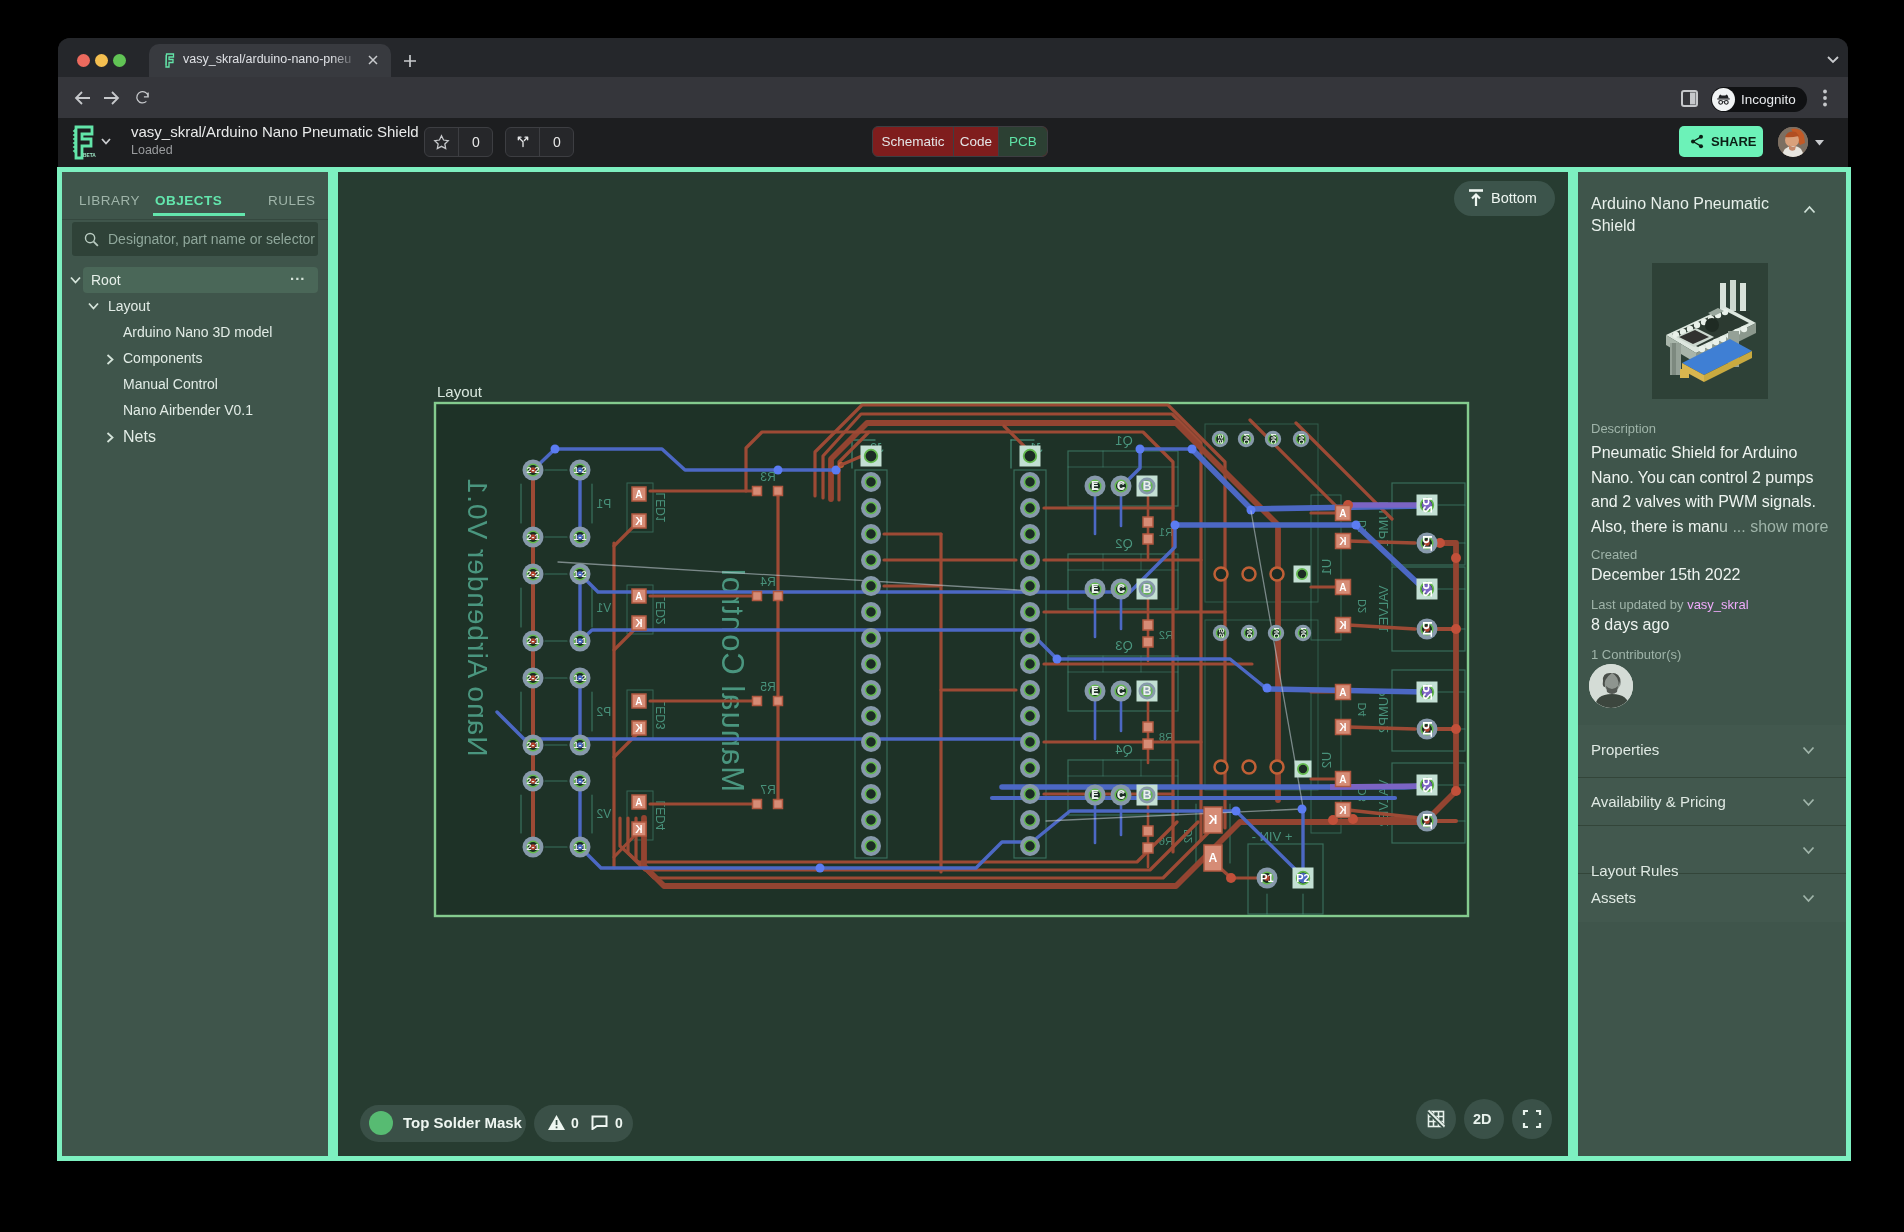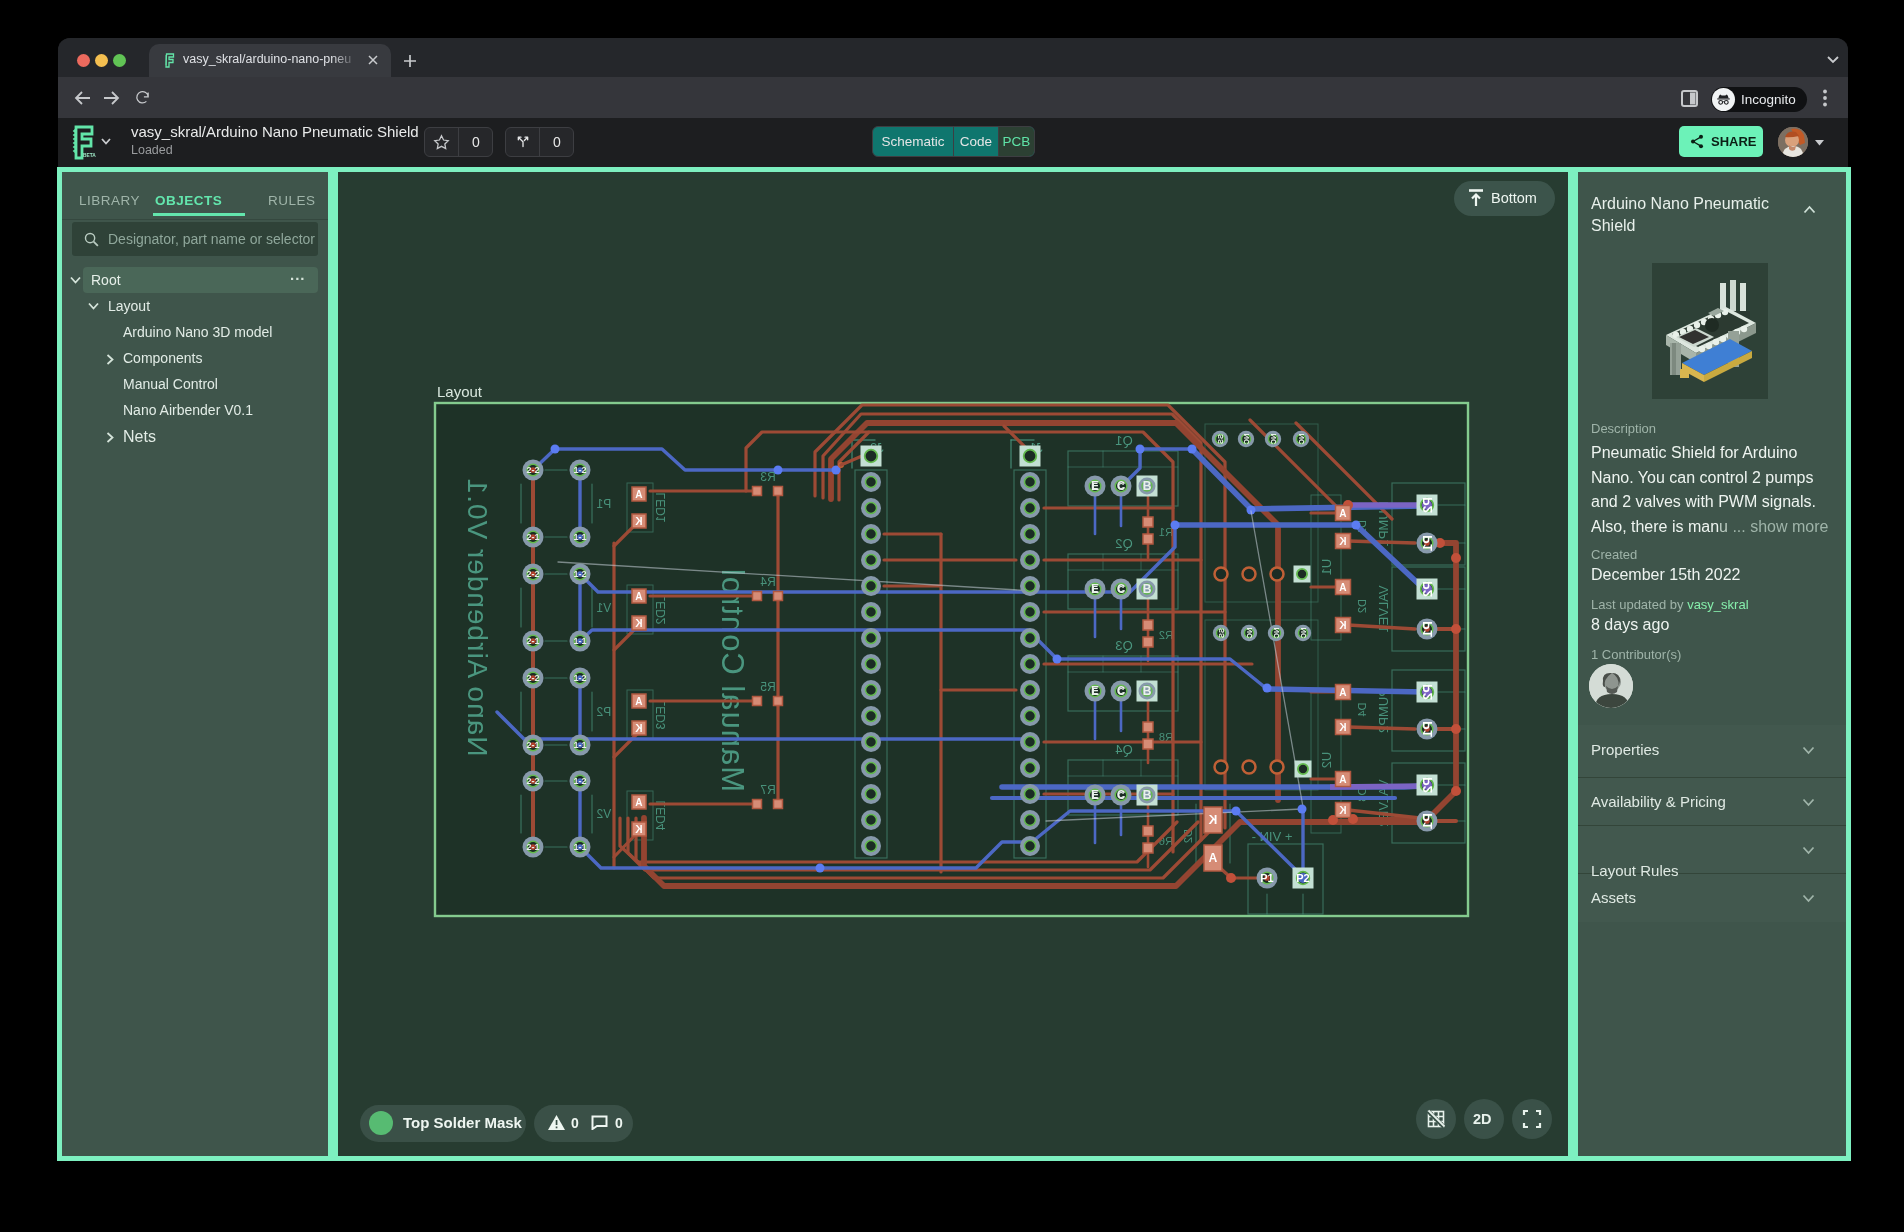--- a/index.html
+++ b/index.html
@@ -86,24 +86,24 @@
 <span class="abs" style="left:414px;top:96px;color:#e8e8e8;font-size:14px">0</span>
 <div class="abs" style="left:447px;top:89px;width:69px;height:30px;border:1px solid #3d3e42;border-radius:6px;background:#26272a"></div>
 <div class="abs" style="left:481px;top:90px;width:1px;height:28px;background:#3d3e42"></div>
 <span class="abs" style="left:495px;top:96px;color:#e8e8e8;font-size:14px">0</span>
 <svg class="abs" style="left:375px;top:96px" width="17" height="17" viewBox="0 0 24 24">
       <path class="ico" d="M12 2.5 l2.9 6 6.6 .9 -4.8 4.6 1.2 6.5 -5.9-3.1 -5.9 3.1 1.2-6.5 -4.8-4.6 6.6-.9 z" stroke="#e4e5e6"></path>
     </svg>
 <svg class="abs" style="left:457px;top:96px" width="16" height="17" viewBox="0 0 24 24">
       <path d="M5 4 l4 0 M5 4 l0 4 M5 4 l7 7 v7 M19 4 l-4 0 M19 4 l0 4 M19 4 l-5 5" fill="none" stroke="#e4e5e6" stroke-width="2" stroke-linecap="round"></path>
     </svg>
-<div class="abs seg" style="left:814px;top:88px;background:#0f766e">
+<div class="abs seg" style="left:814px;top:88px;background:#7f1d1d">
       <div style="width:81px;padding:0">Schematic</div>
       <div style="width:45px;padding:0">Code</div>
-      <div style="background:#2c4033;color:#5fe3a7;border-right:none;width:35px;padding:0">PCB</div>
+      <div style="background:#2c4033;color:#5fe3a7;border-right:none;width:48px;padding:0">PCB</div>
     </div>
 <div class="abs" style="left:1621px;top:88px;width:84px;height:31px;border-radius:5px;background:#6cf2b8"></div>
 <svg class="abs" style="left:1631px;top:95px" width="16" height="17" viewBox="0 0 24 24">
       <circle cx="18" cy="5" r="3" fill="#0b1f15"></circle>
       <circle cx="6" cy="12" r="3" fill="#0b1f15"></circle>
       <circle cx="18" cy="19" r="3" fill="#0b1f15"></circle>
       <path d="M6 12 L18 5 M6 12 L18 19" stroke="#0b1f15" stroke-width="2"></path>
     </svg>
 <span class="abs" style="left:1653px;top:96px;color:#0b1f15;font-size:13px;font-weight:bold">SHARE</span>
 <div class="abs" style="left:1720px;top:89px;width:30px;height:30px;border-radius:50%;background:#8d7d6d;overflow:hidden"><svg width="30" height="30" viewBox="0 0 30 30">
@@ -896,21 +896,21 @@
 <polygon points="30,100 78,76 100,88 52,112" fill="#3f7fd4"></polygon>
 <polygon points="30,100 52,112 52,119 30,107" fill="#d9b64f"></polygon>
 <polygon points="52,112 100,88 100,95 52,119" fill="#c9a93f"></polygon>
 </g>
       </svg>
 </div>
 <span class="abs gray" style="left:13px;top:249px;font-size:13px">Description</span>
 <div class="abs" style="left:13px;top:269px;font-size:16px;color:#eef4f0;line-height:24.5px;white-space:nowrap">Pneumatic Shield for Arduino<br>Nano. You can control 2 pumps<br>and 2 valves with PWM signals.<br>Also, there is man<span style="color:#b9c9bf">u</span> <span style="color:#9fb4a9">... show more</span></div>
 <span class="abs gray" style="left:13px;top:375px;font-size:13px">Created</span>
 <span class="abs" style="left:13px;top:394px;font-size:16px;color:#eef4f0">December 15th 2022</span>
-<span class="abs gray" style="left:13px;top:425px;font-size:13px">Last updated by <span style="color:#86efac">vasy_skral</span></span>
+<span class="abs gray" style="left:13px;top:425px;font-size:13px">Last updated by <span style="color:#f0abfc">vasy_skral</span></span>
 <span class="abs" style="left:13px;top:444px;font-size:16px;color:#eef4f0">8 days ago</span>
 <span class="abs gray" style="left:13px;top:475px;font-size:13px">1 Contributor(s)</span>
 <div class="abs" style="left:11px;top:492px;width:44px;height:44px;border-radius:50%;background:#dde4df;overflow:hidden"><svg width="44" height="44" viewBox="0 0 44 44">
         <rect width="44" height="44" fill="#d4dcd6"></rect>
         <circle cx="23" cy="18" r="9" fill="#8e958f"></circle>
         <path d="M23 9 q-10 -1 -9 8 q-1 6 2 6 q-2 -8 7 -14 z" fill="#4a4f4a"></path>
         <path d="M23 9 q8 0 8 8 l-1.5 5 q1 -9 -6.5 -13 z" fill="#4a4f4a"></path>
         <path d="M17 22 q6 6 12 0 l-1 6 q-5 4 -10 0 z" fill="#555a55"></path>
         <path d="M6 44 q0-14 17-14 q17 0 17 14 z" fill="#3c463e"></path>
       </svg></div>

